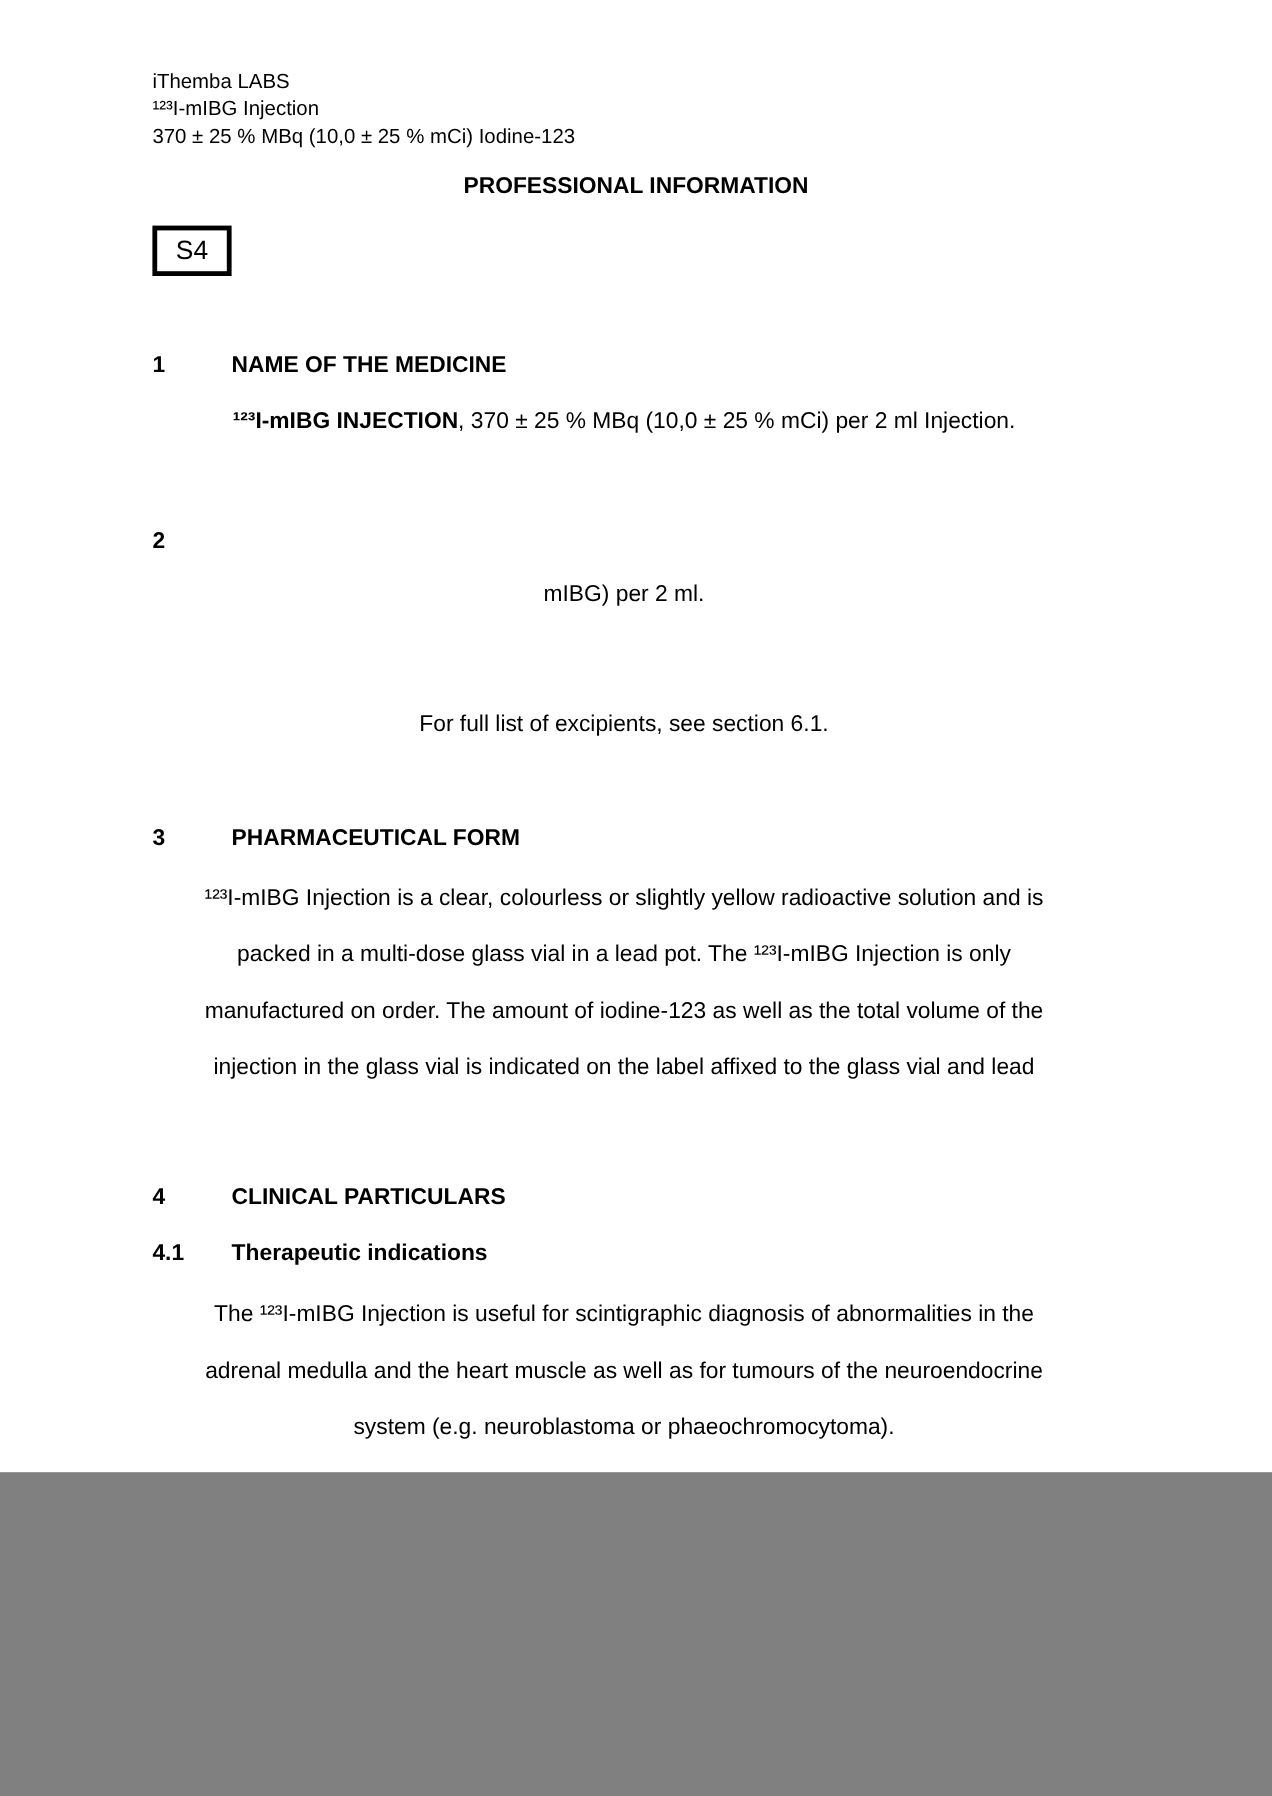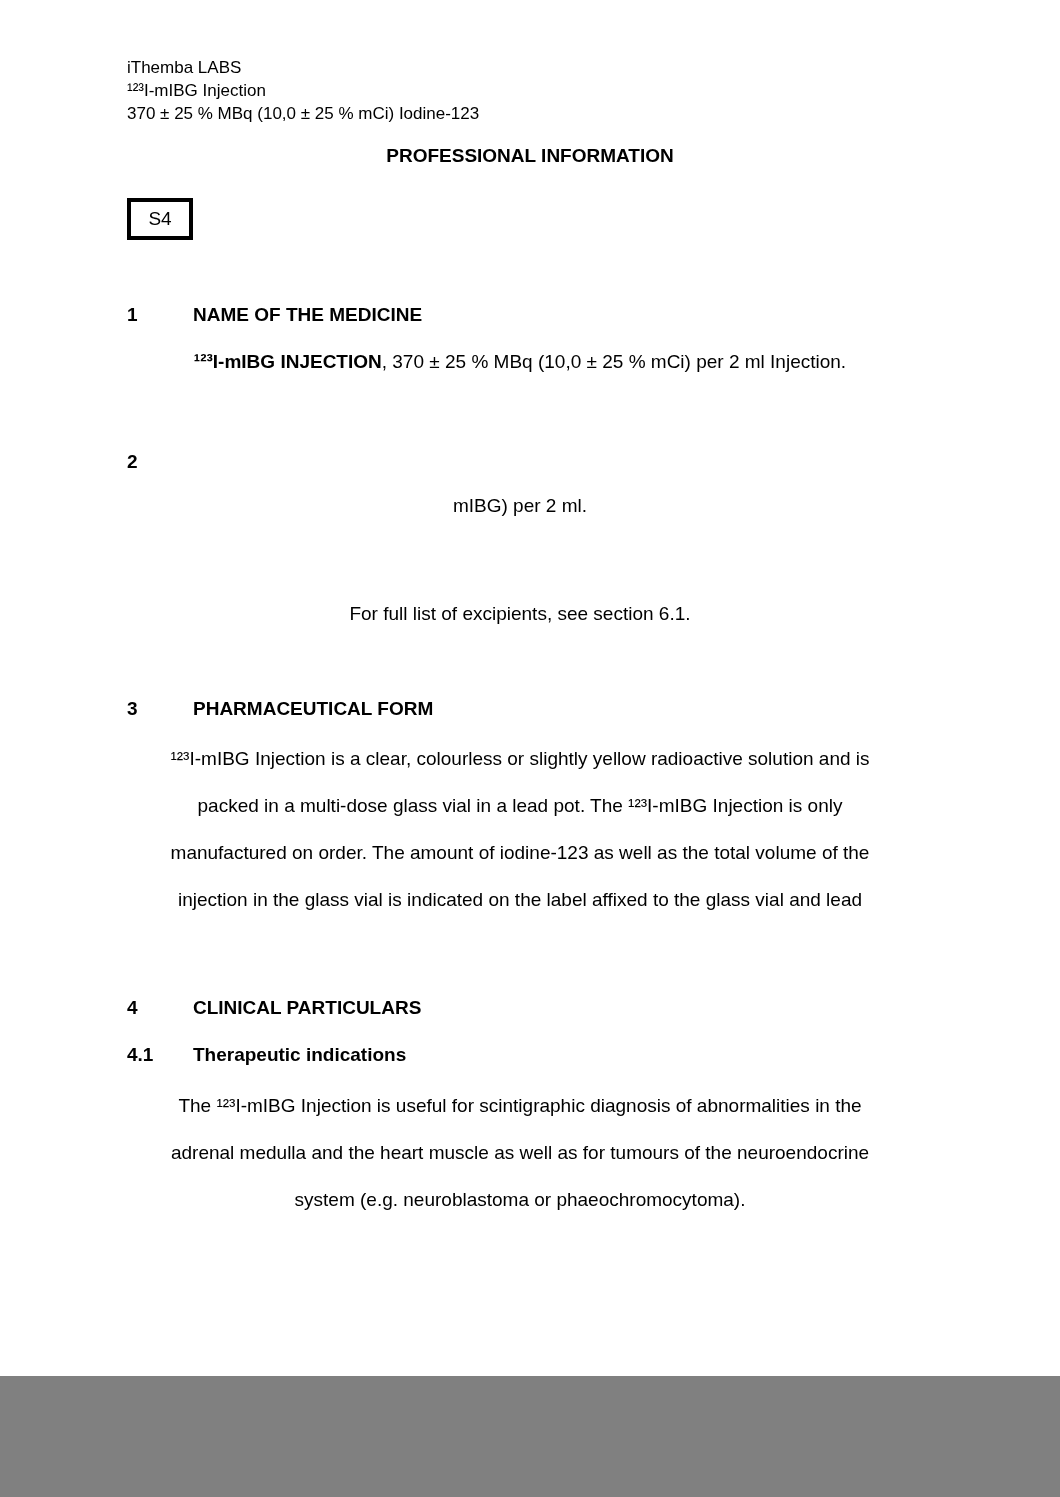--- a/index.html
+++ b/index.html
@@ -1,20 +1,20 @@
 <!DOCTYPE html>
 <html><head>
 <meta charset="utf-8">
 <style>
   * { margin: 0; padding: 0; box-sizing: border-box; }
   html, body { background: #808080; }
   .page {
     position: relative;
     width: 1060px;
-    height: 1376px;
+    height: 1227px;
     margin: 0 auto;
     background: #ffffff;
     color: #000000;
     font-family: "Liberation Sans", "DejaVu Sans", sans-serif;
     overflow: hidden;
   }
   .content { padding: 56px 147px 0 127px; }
 
   
   .hdr-line { font-size: 17px; line-height: 23px; white-space: nowrap; }
@@ -23,28 +23,28 @@
   .doc-title {
     margin: 20px -147px 0 -127px;
     text-align: center;
     font-weight: bold;
     font-size: 19px;
     line-height: 22px;
   }
 
   
   .schedule-box {
-    margin-top: 31px;
+    margin-top: 21px;
     width: 66px;
     height: 42px;
     border: 4px solid #000000;
     display: flex;
     align-items: center;
     justify-content: center;
-    font-size: 19px;
+    font-size: 22px;
   }
 
   
   .sec-heading {
     display: flex;
     font-weight: bold;
     font-size: 19px;
     line-height: 22px;
     white-space: nowrap;
   }

